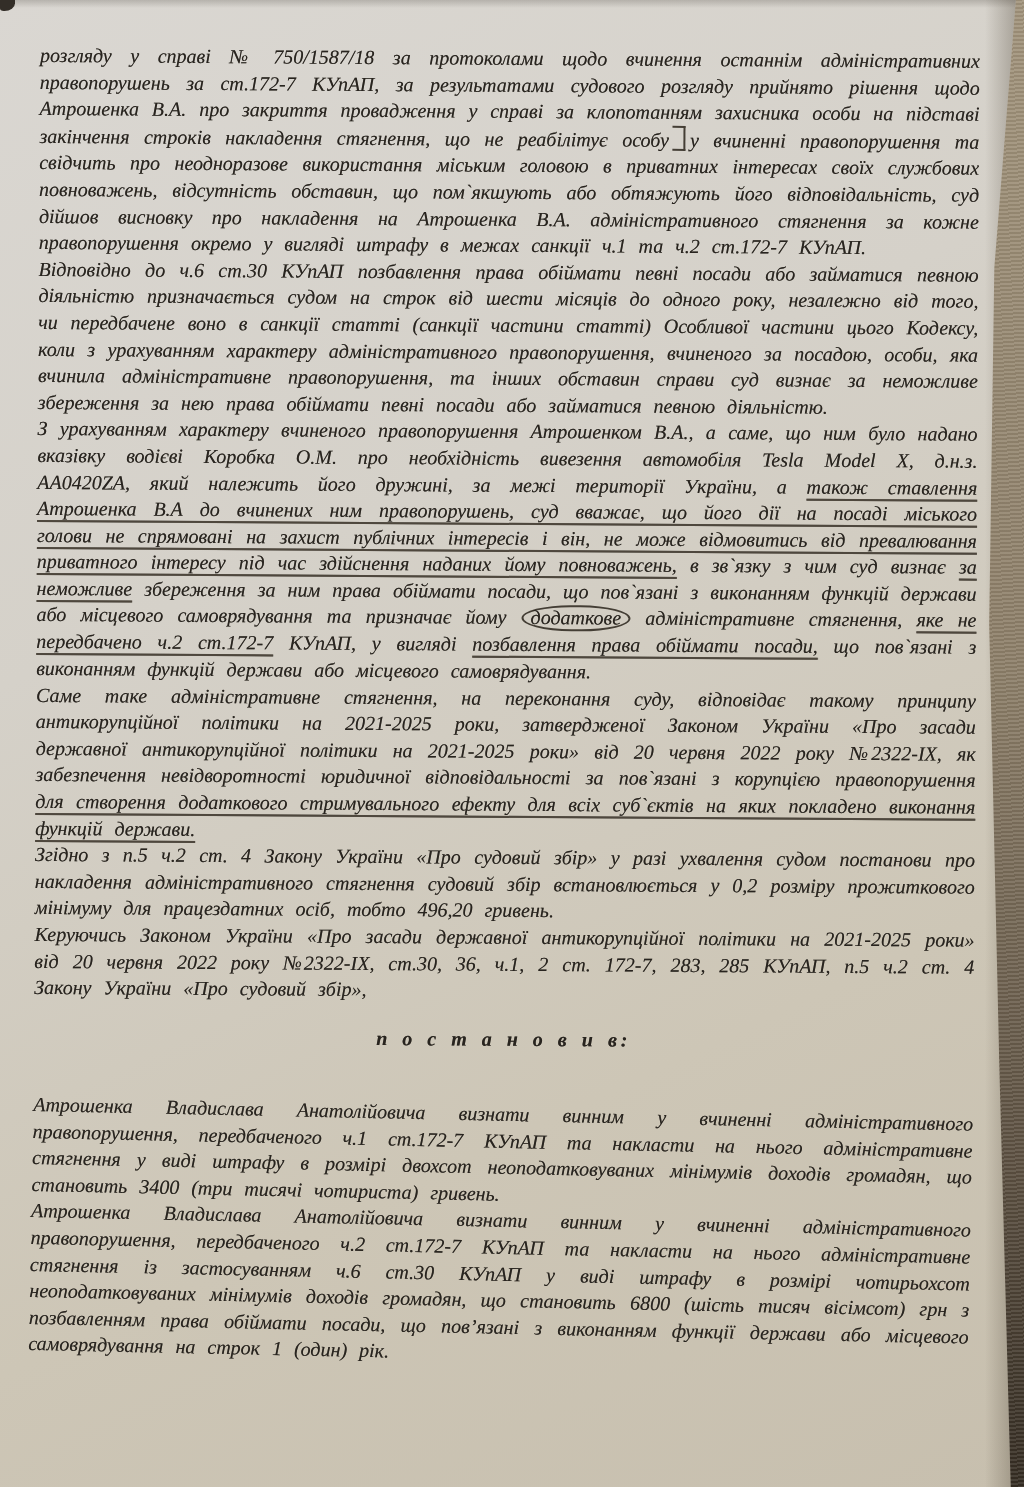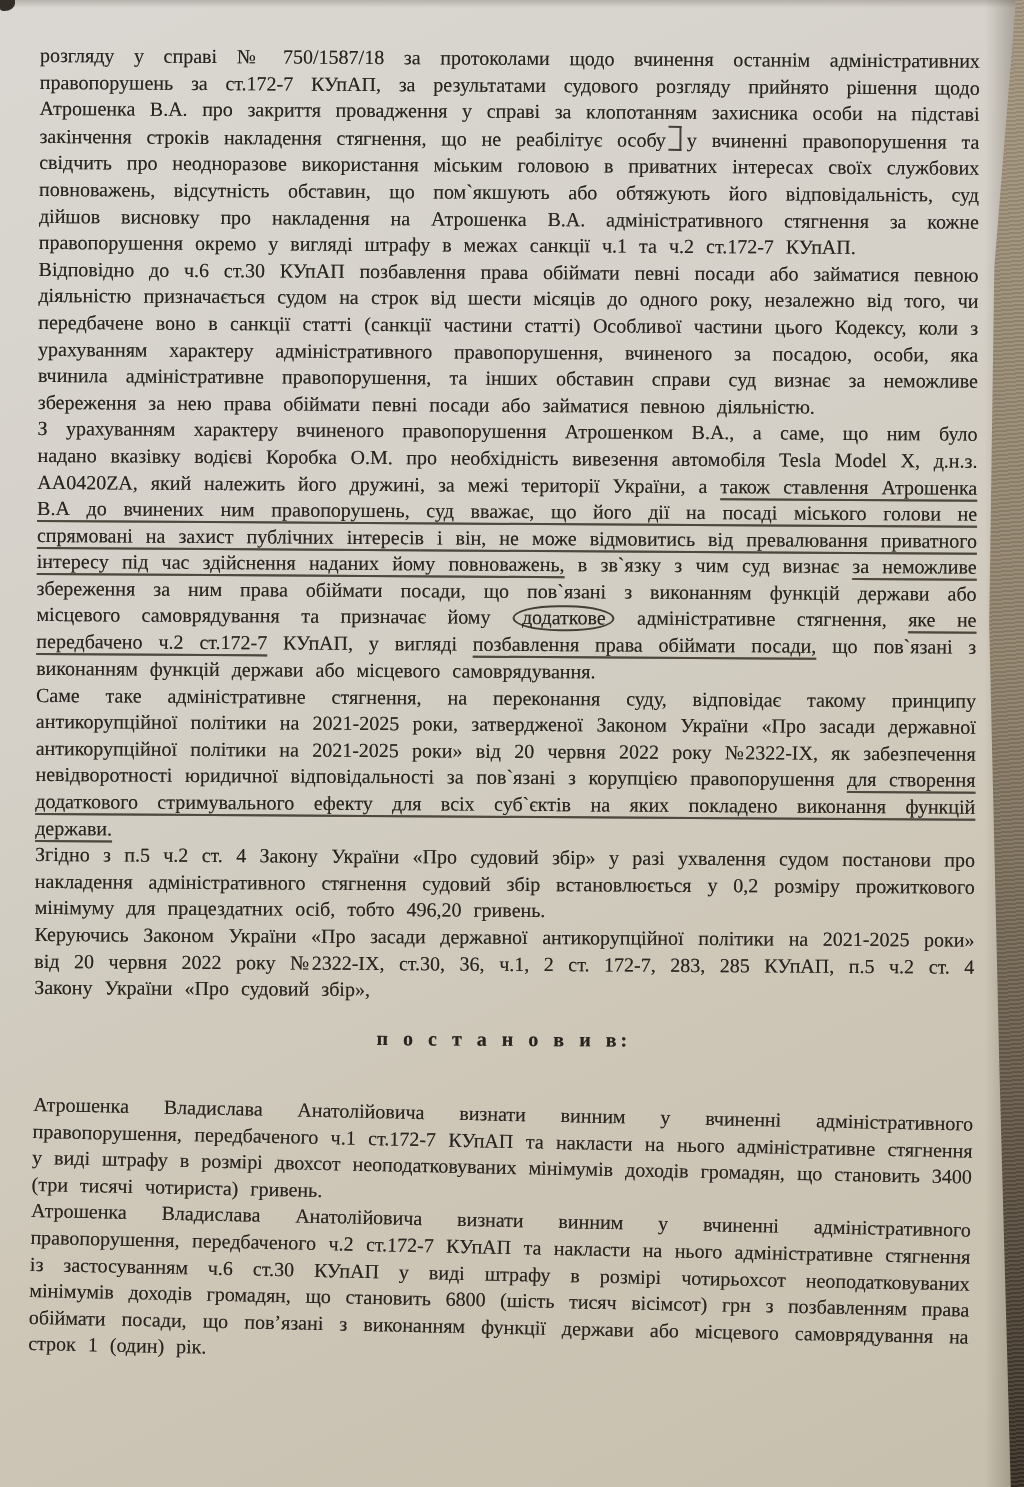--- a/index.html
+++ b/index.html
@@ -9,20 +9,21 @@
     font-family: "Liberation Serif", "DejaVu Serif", serif;
   }
   .table-texture {
     position: absolute; top: 0; right: 0; width: 42px; height: 100%;
     background: repeating-linear-gradient(175deg, rgba(255,255,255,0.09) 0 2px, rgba(0,0,0,0.06) 2px 4px);
   }
   .page {
     position: absolute; inset: 0;
     background: linear-gradient(155deg, #dad7d2 0%, #d5d1c9 35%, #cdc6b6 70%, #c7bfae 100%);
     clip-path: polygon(0 0, 99.2% 0, 97.1% 18%, 96.6% 42%, 97.6% 72%, 98.7% 100%, 0 100%);
+    font-style: italic;
   }
   .page::before {
     content: ""; position: absolute; top: 0; left: 0; width: 100%; height: 8px;
     background: linear-gradient(to bottom, rgba(90,85,78,0.28), rgba(90,85,78,0));
   }
   .page::after {
     content: ""; position: absolute; top: 0; right: 0; width: 46px; height: 100%;
     background: linear-gradient(to left, rgba(60,50,35,0.38), rgba(60,50,35,0) 85%);
   }
   .corner-mark {

